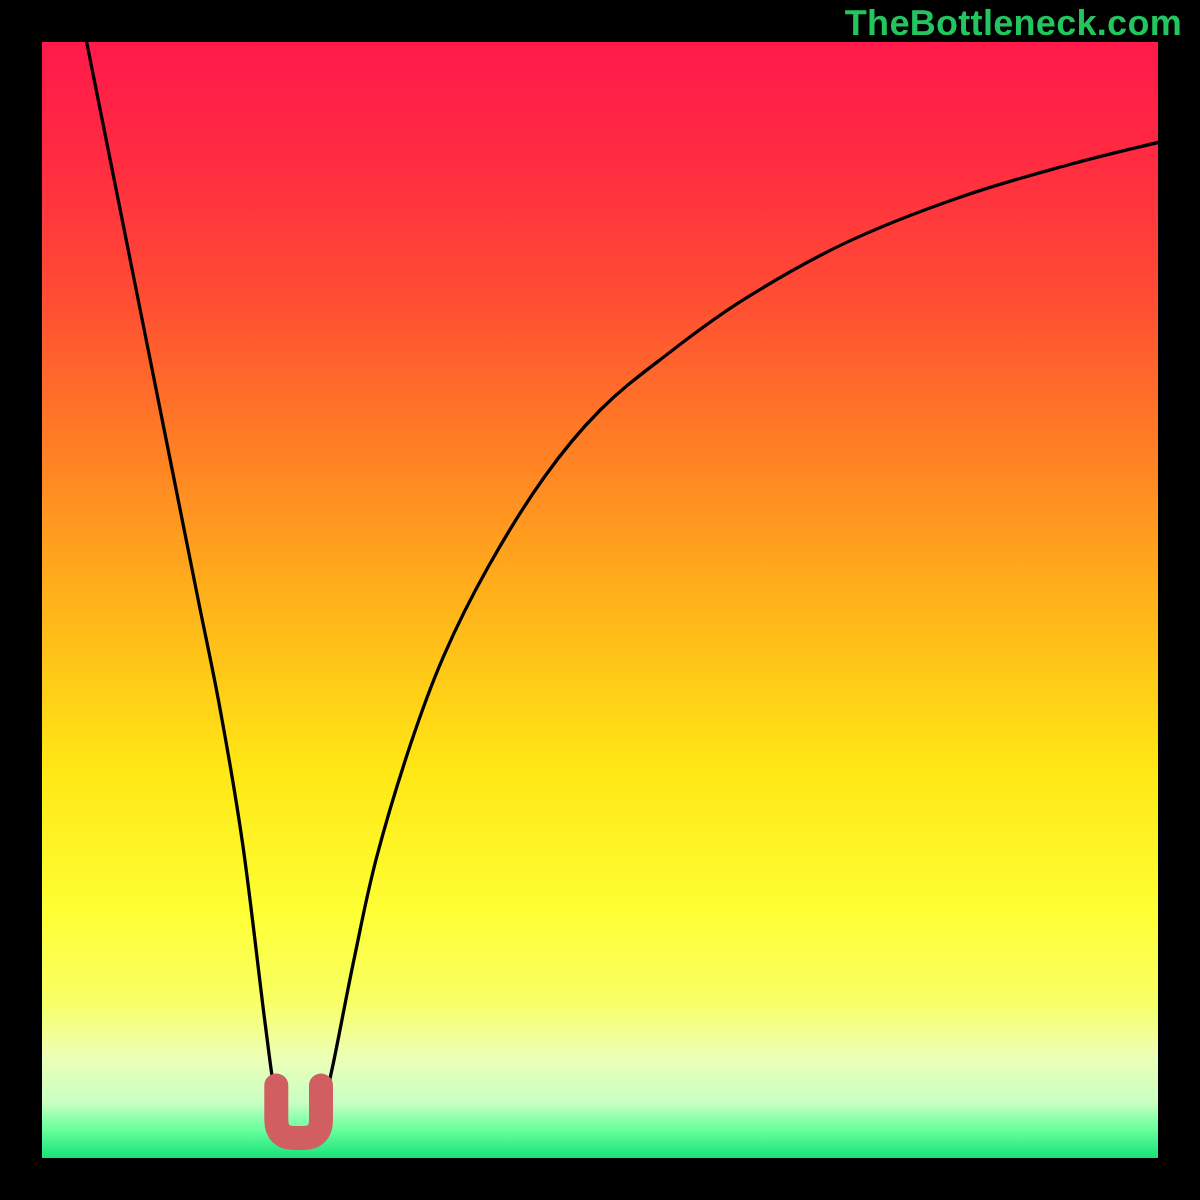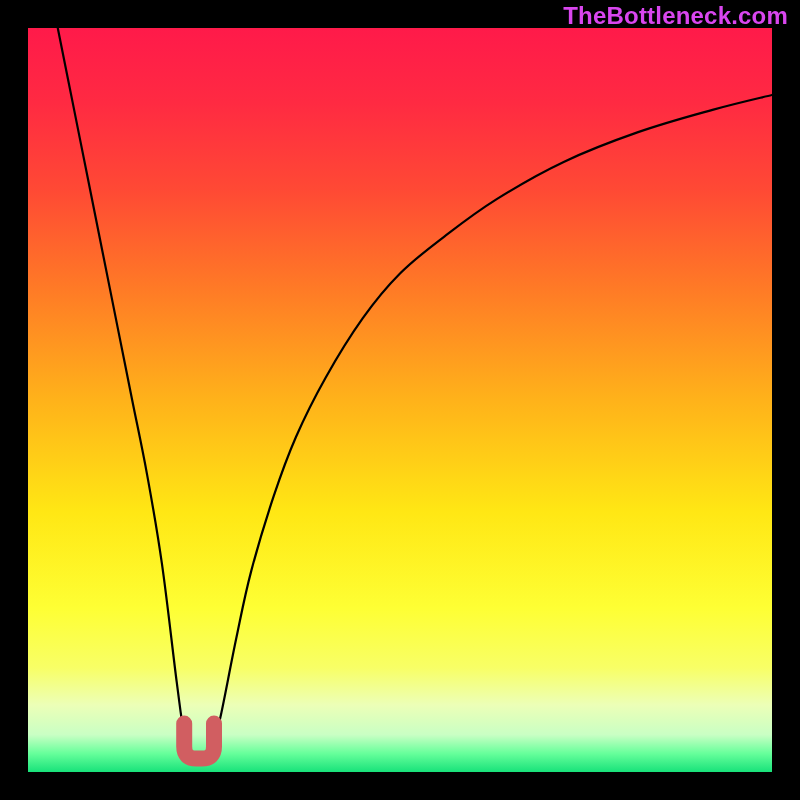--- a/index.html
+++ b/index.html
@@ -40,21 +40,21 @@
     top: 0;
     width: 100%;
     height: 100%;
   }
   .watermark {
     position: absolute;
     top: 2px;
     right: 12px;
     font-size: 24px;
     font-weight: 600;
-    color: #d946ef;
+    color: #22c55e;
     letter-spacing: 0.2px;
     user-select: none;
   }
   svg.curves {
     position: absolute;
     left: 0;
     top: 0;
     width: 100%;
     height: 100%;
   }

